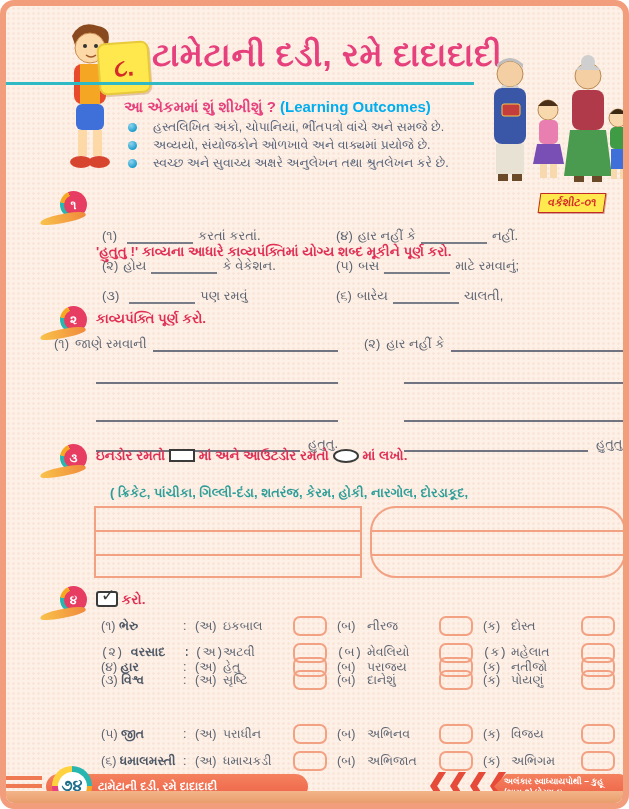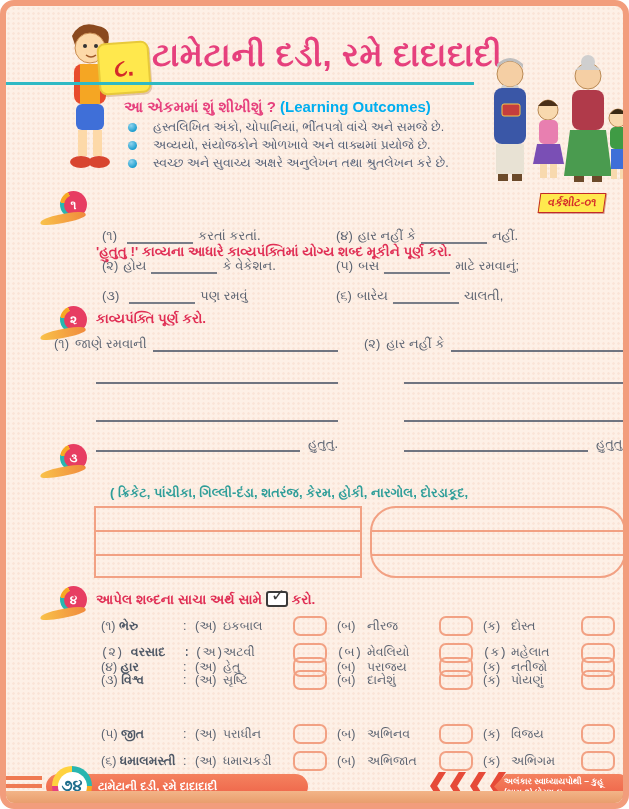--- a/index.html
+++ b/index.html
@@ -267,37 +267,43 @@
     <div class="q2-tailrow" style="margin:14px 0 0 40px;">
       <span class="q2-line" style="flex:1 1 auto;"></span>
       <span>હુતુતુ.</span>
     </div>
   </div>
 
   <div class="abs badge" style="left:54px; top:438px;">
     <div class="inner">૩</div>
   </div>
   <div class="abs swoosh" style="left:34px; top:461px;"></div>
+  <div class="abs sec-head" style="left:90px; top:442px; width:520px;">
+    <span>ઇનડોર રમતો</span>
+    <span class="shape-rect"></span>
+    <span>માં અને આઉટડોર રમતો</span>
+    <span class="shape-oval"></span>
+    <span>માં લખો.</span>
+  </div>
   <div class="abs wordbank" style="top:479px;">( ક્રિકેટ, પાંચીકા, ગિલ્લી-દંડા, શતરંજ, કેરમ, હોકી, નારગોલ, દોરડાકૂદ,</div>
 
   <div class="abs games-box" style="left:88px; top:500px; width:268px; height:72px;">
     <div class="divider" style="top:22px;"></div>
     <div class="divider" style="top:46px;"></div>
   </div>
   <div class="abs games-box" style="left:364px; top:500px; width:256px; height:72px; border-radius:26px;">
     <div class="divider" style="top:22px;"></div>
     <div class="divider" style="top:46px;"></div>
   </div>
 
   <div class="abs badge" style="left:54px; top:580px;">
     <div class="inner">૪</div>
   </div>
   <div class="abs swoosh" style="left:34px; top:603px;"></div>
   <div class="abs sec-head" style="left:90px; top:585px;">
-    <span>આપેલ શબ્દના સાચા અર્થ સામે</span>
     <span class="check-icon"><span>✓</span></span>
     <span>કરો.</span>
   </div>
 
   <div class="abs q4-row" style="top:610px;">
     <span><span>(૧)</span> <b class="word">ભેરુ</b></span>
     <span>:</span>
     <span>(અ)</span>
     <span>ઇકબાલ</span>
     <span class="ans-box"></span>

